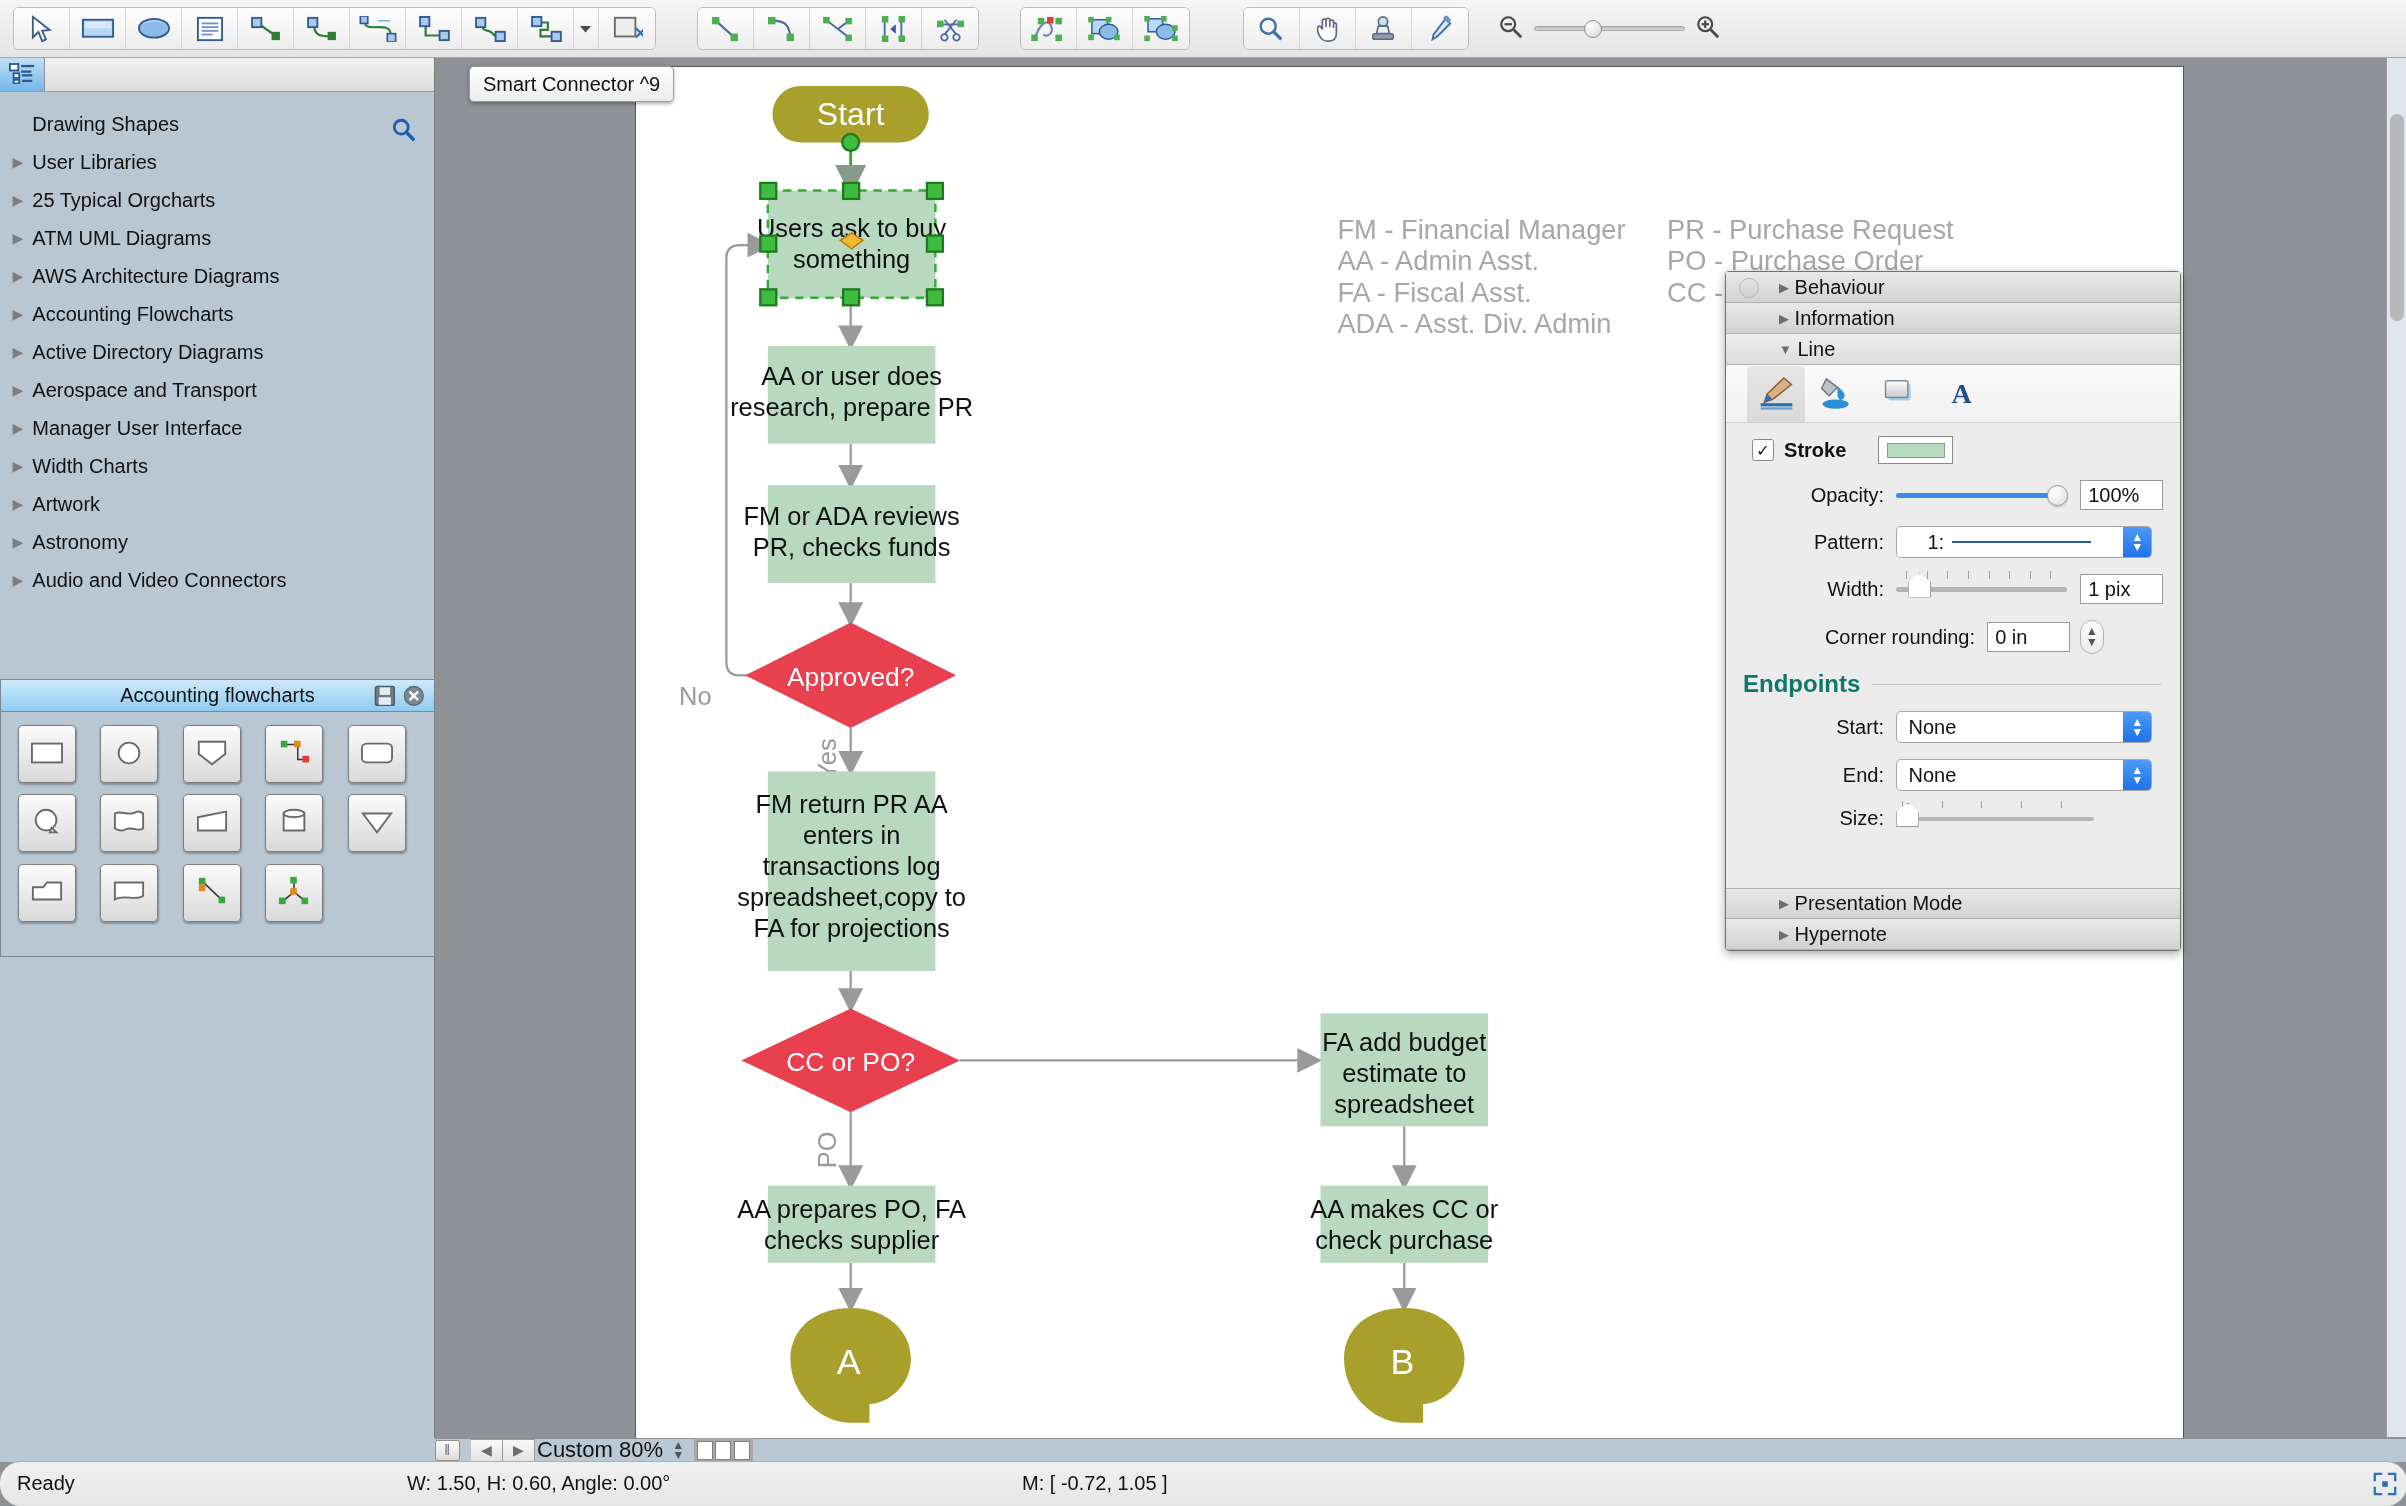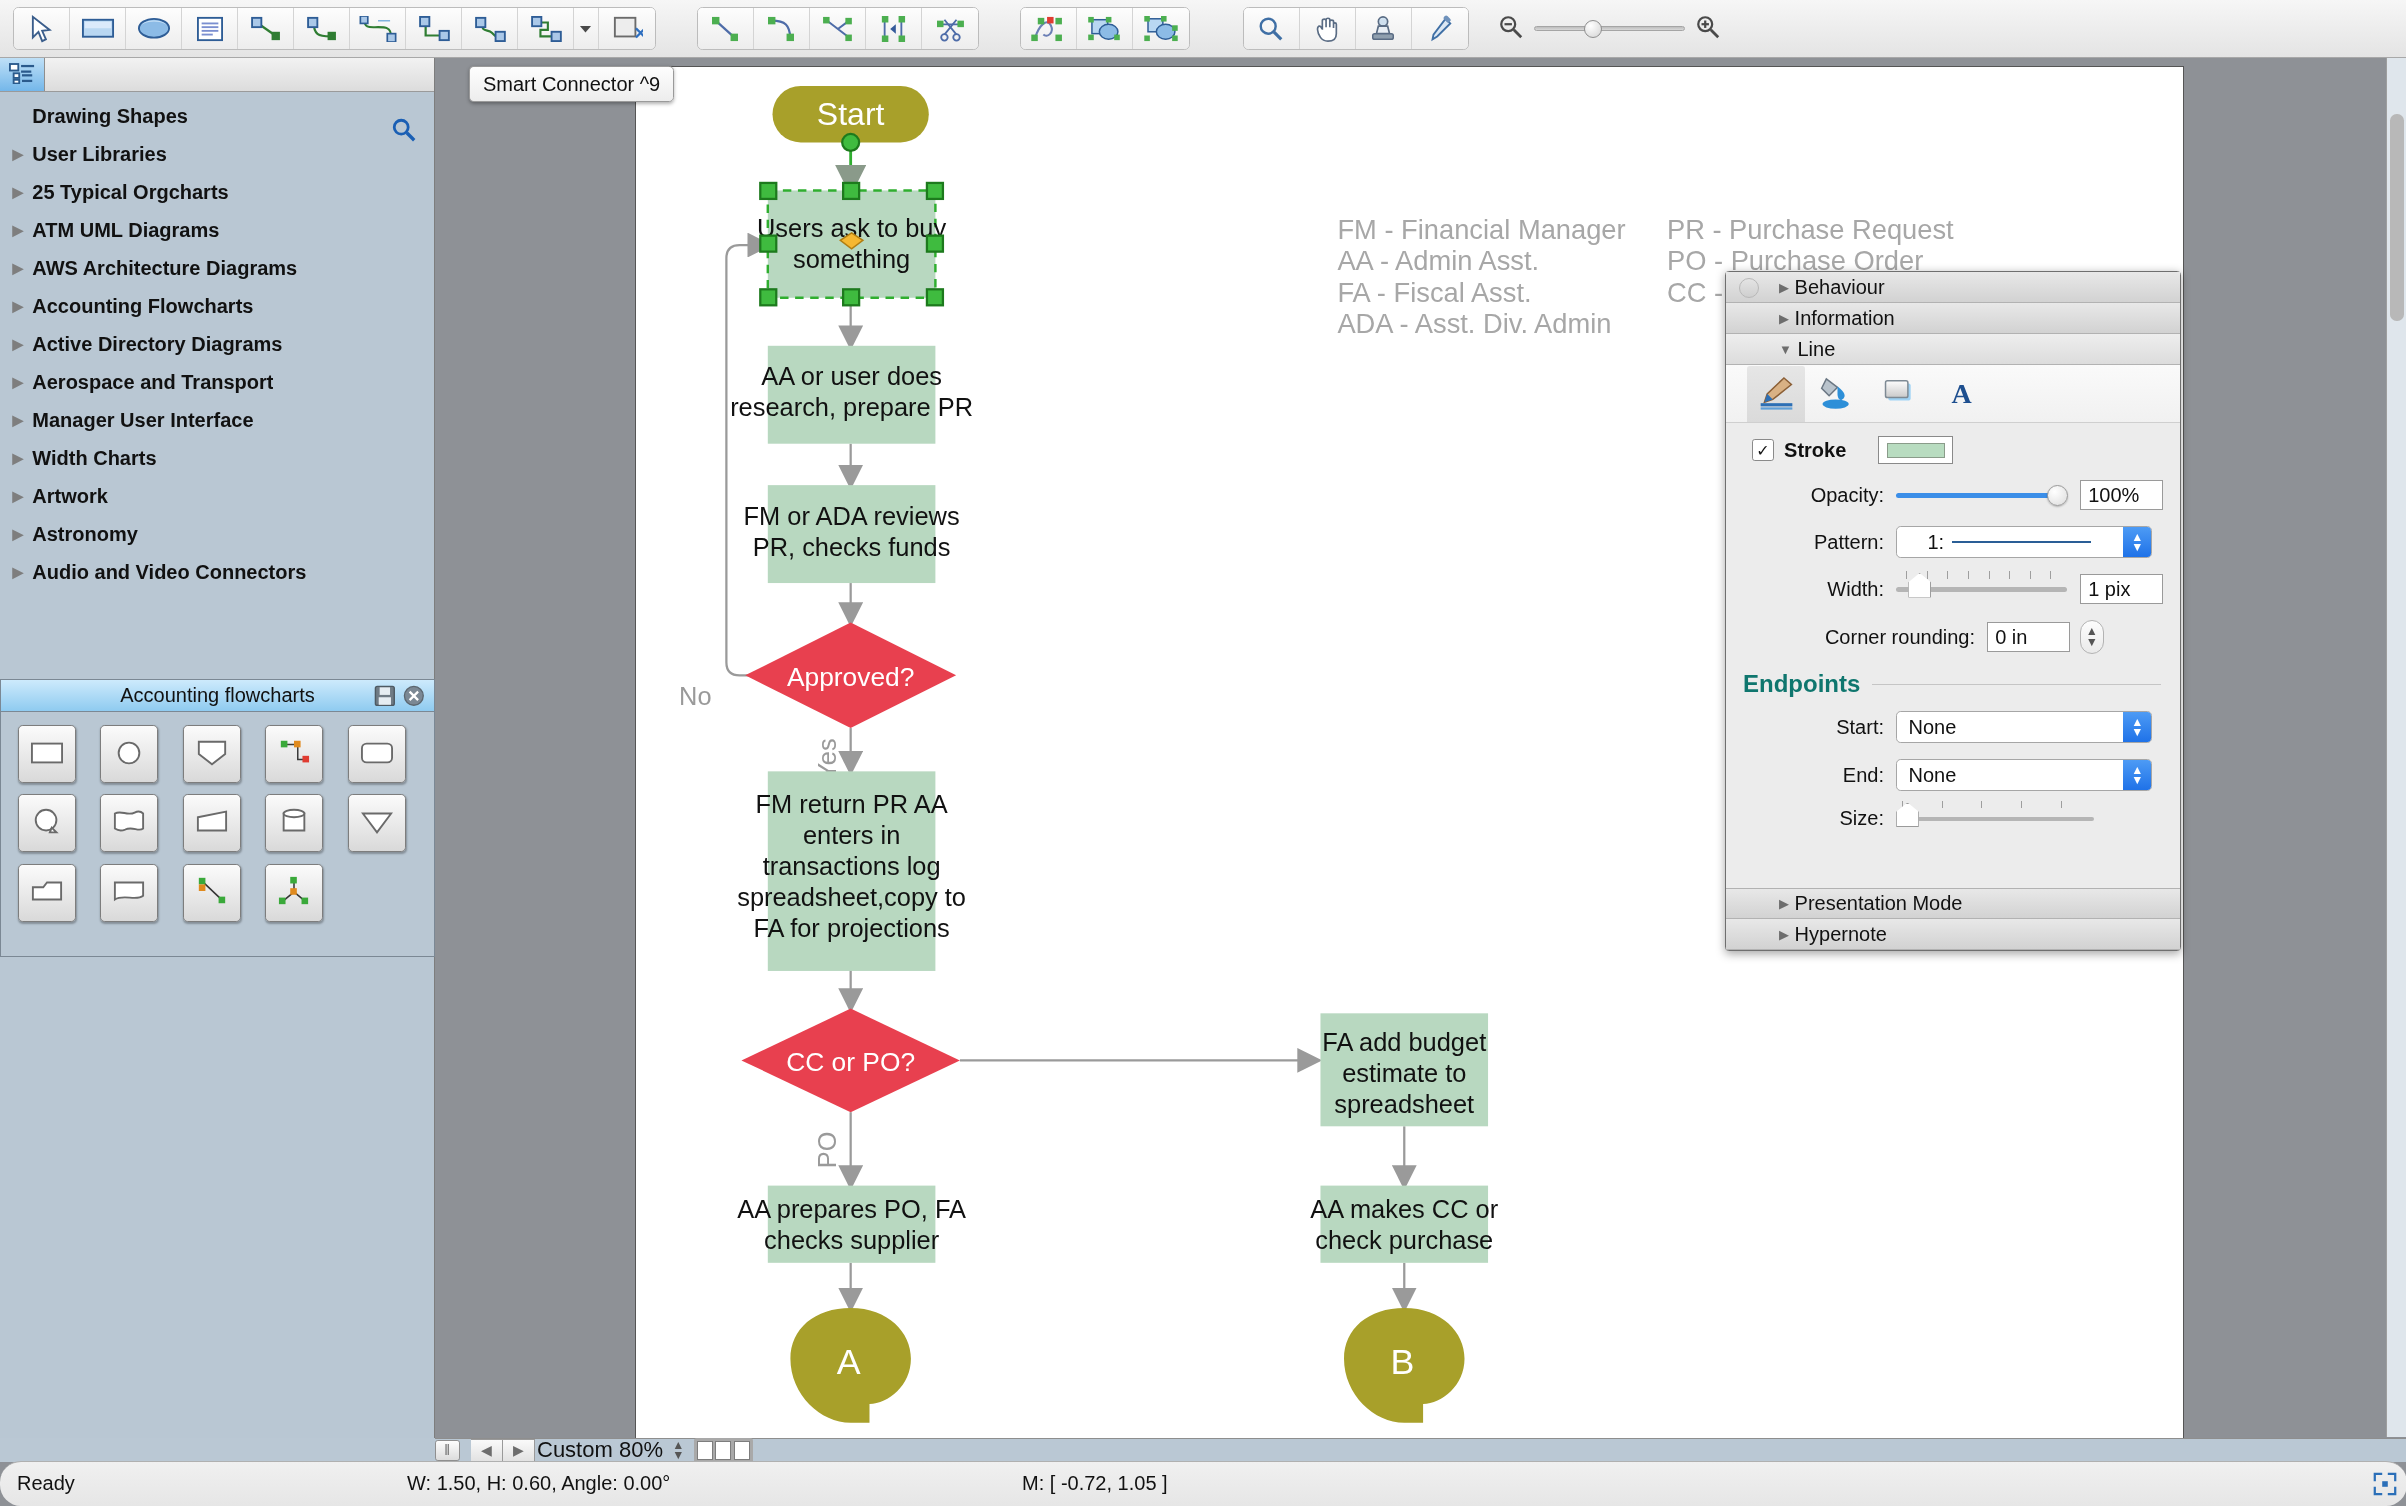--- a/index.html
+++ b/index.html
@@ -67,21 +67,21 @@
     display:flex;align-items:center;justify-content:center;
   }
   #searchrow{
     height:41px;background:#a5a5a5;display:flex;align-items:center;justify-content:center;
   }
   #searchbox{
     width:363px;height:28px;background:#fff;border:0.9px solid #b5b5b5;border-radius:3.8px;
     display:flex;align-items:center;justify-content:center;gap:7.5px;
   }
   #searchbox .ph{color:#b0b0b0;font-size:20px;}
-  #treelist{ padding-top:5px;font-weight:bold; }
+  #treelist{ padding-top:13px; }
   .tnode{
     height:38px;display:flex;align-items:center;padding-left:7.5px;font-size:20px;color:#111;
   }
   .tri{
     width:21px;color:#7e7e7e;font-size:14px;line-height:1;margin-right:3.8px;text-align:center;
   }
   .tri.blank{visibility:hidden;}
   .tnode .lbl{white-space:nowrap;overflow:hidden;}
 
   

